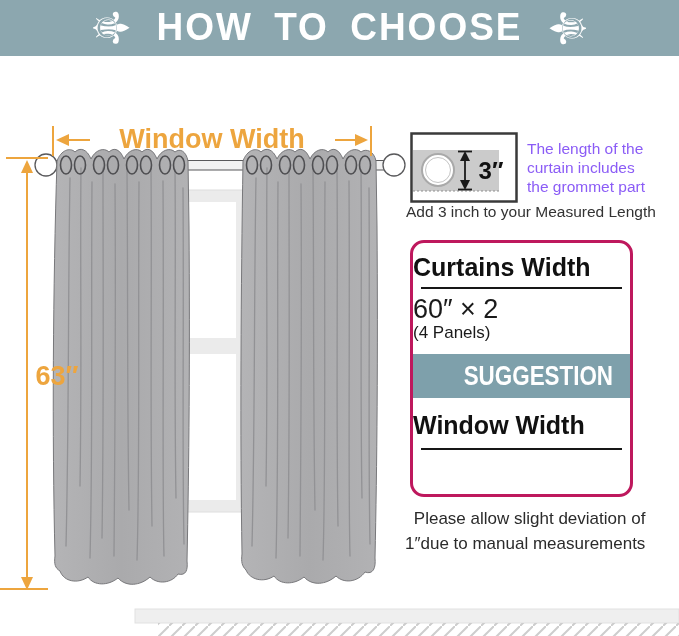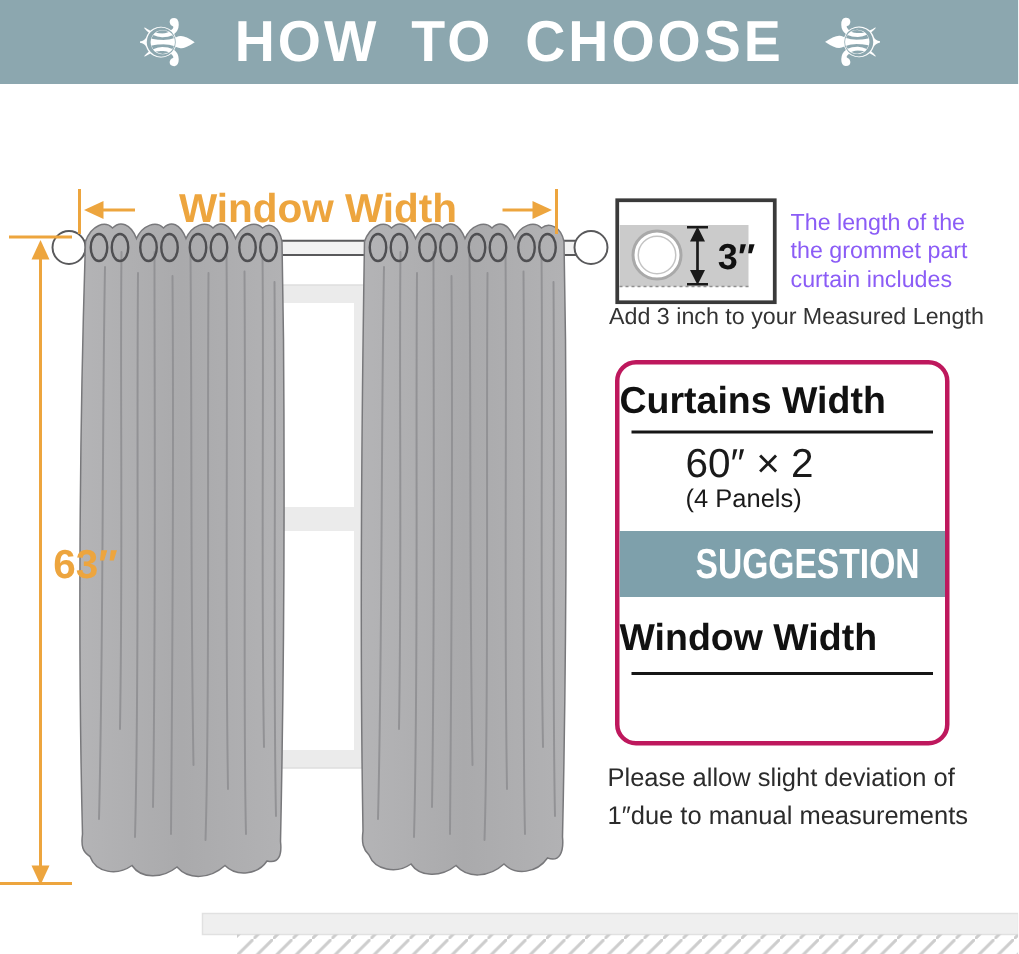--- a/index.html
+++ b/index.html
@@ -27,28 +27,28 @@
   .grommet-text{position:absolute;left:527px;top:139px;font-size:15.5px;line-height:19px;color:#8b5cf6;}
   .add-note{position:absolute;left:406px;top:203px;font-size:15.5px;color:#333;white-space:nowrap;}
 
   .size-table{position:absolute;left:410px;top:240px;width:217px;height:251px;
     border:3px solid #be185d;border-radius:14px;background:#fff;
     display:flex;flex-direction:column;overflow:hidden;}
   .st-header{font-size:25px;font-weight:bold;color:#111;}
   .st-header.cw{height:44px;line-height:48px;}
   .st-header.ww{height:50px;line-height:54px;}
   .st-divider{border-top:2px solid #161616;margin:0 8px;height:0;}
-  .st-valueblock{height:60px;padding-top:5px;padding-left:44px;}
+  .st-valueblock{height:60px;padding-top:5px;}
   .st-value{font-size:27px;color:#1a1a1a;line-height:30px;}
   .st-sub{font-size:17px;color:#1a1a1a;line-height:18px;}
   .st-band{height:44px;background:var(--suggestion-bg,#7EA0AB);display:flex;align-items:center;justify-content:center;padding-left:33px;}
   .st-band span{color:#fff;font-size:28px;font-weight:bold;letter-spacing:0px;transform:scaleX(0.8);}
   .st-value2{height:47px;font-size:27px;color:#1a1a1a;line-height:50px;}
 
-  .footnote{position:absolute;left:405px;top:506px;font-size:17px;line-height:25px;color:#2b2b2b;}
+  .footnote{position:absolute;left:405px;top:506px;font-size:17px;line-height:25px;color:#2b2b2b;text-align:right;}
 </style>
 </head>
 <body>
 
 <div class="canvas">
 
   <header class="banner">
     <span class="fleur left">⚜</span>
     <h1>HOW TO CHOOSE</h1>
     <span class="fleur right">⚜</span>
@@ -144,22 +144,22 @@
       <line x1="48" y1="19.5" x2="62" y2="19.5"></line>
       <line x1="48" y1="57.5" x2="62" y2="57.5"></line>
     </g>
     <polygon points="55,19 50,29 60,29" fill="#1A1A1A"></polygon>
     <polygon points="55,58 50,48 60,48" fill="#1A1A1A"></polygon>
     <text x="81" y="47" font-size="24" font-weight="bold" fill="#111" text-anchor="middle">3″</text>
   </svg>
 
   <div class="grommet-text">
     <div>The length of the</div>
+    <div>curtain includes</div>
     <div>the grommet part</div>
-    <div>curtain includes</div>
   </div>
 
   <div class="add-note">Add 3 inch to your Measured Length</div>
 
   <div class="size-table">
     <div class="st-header cw">Curtains Width</div>
     <div class="st-divider"></div>
     <div class="st-valueblock">
       <div class="st-value">60″ × 2</div>
       <div class="st-sub">(4 Panels)</div>

